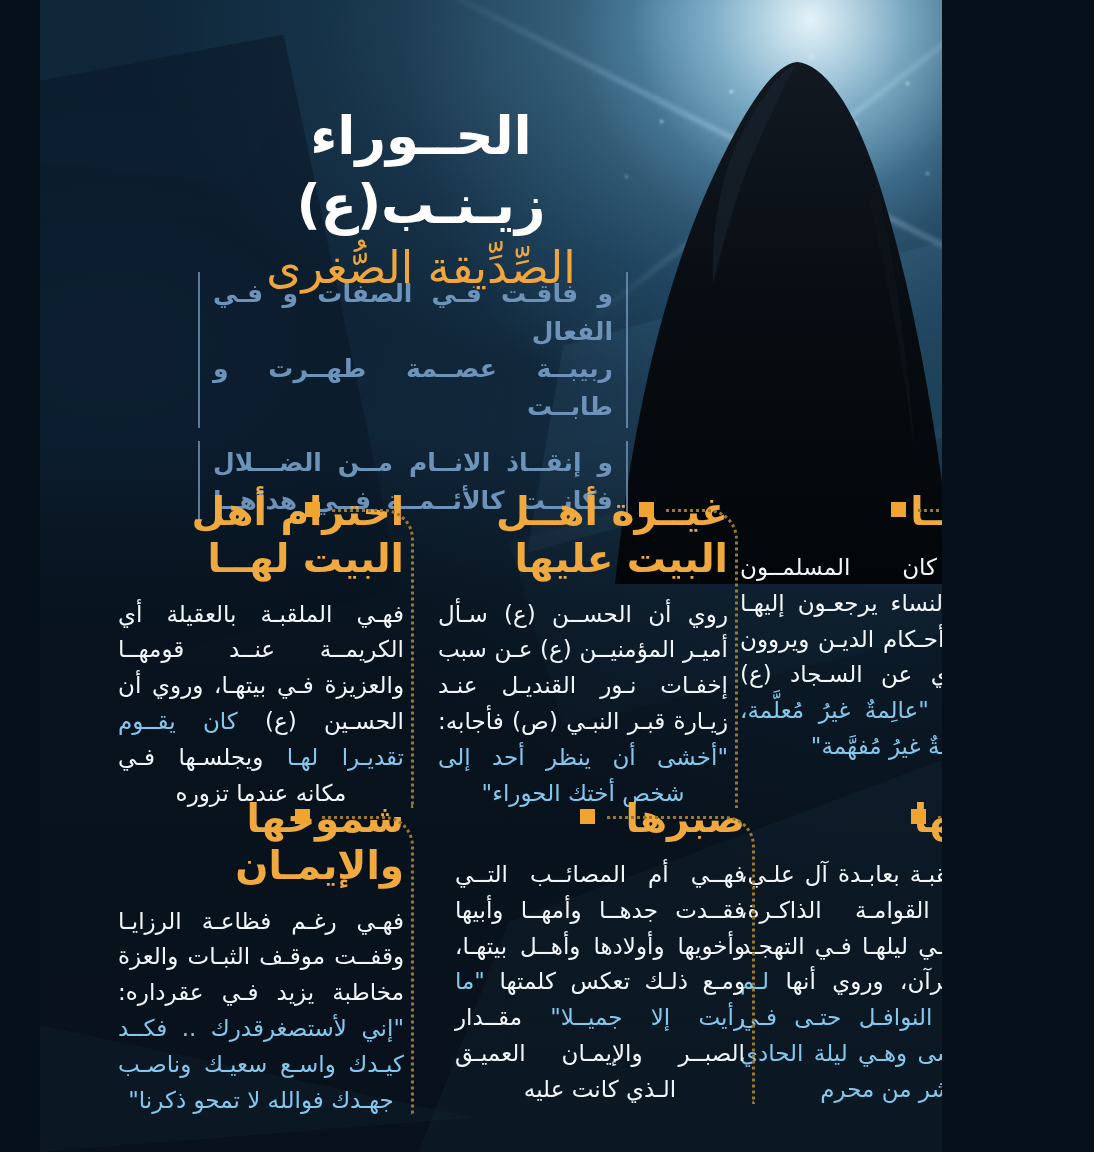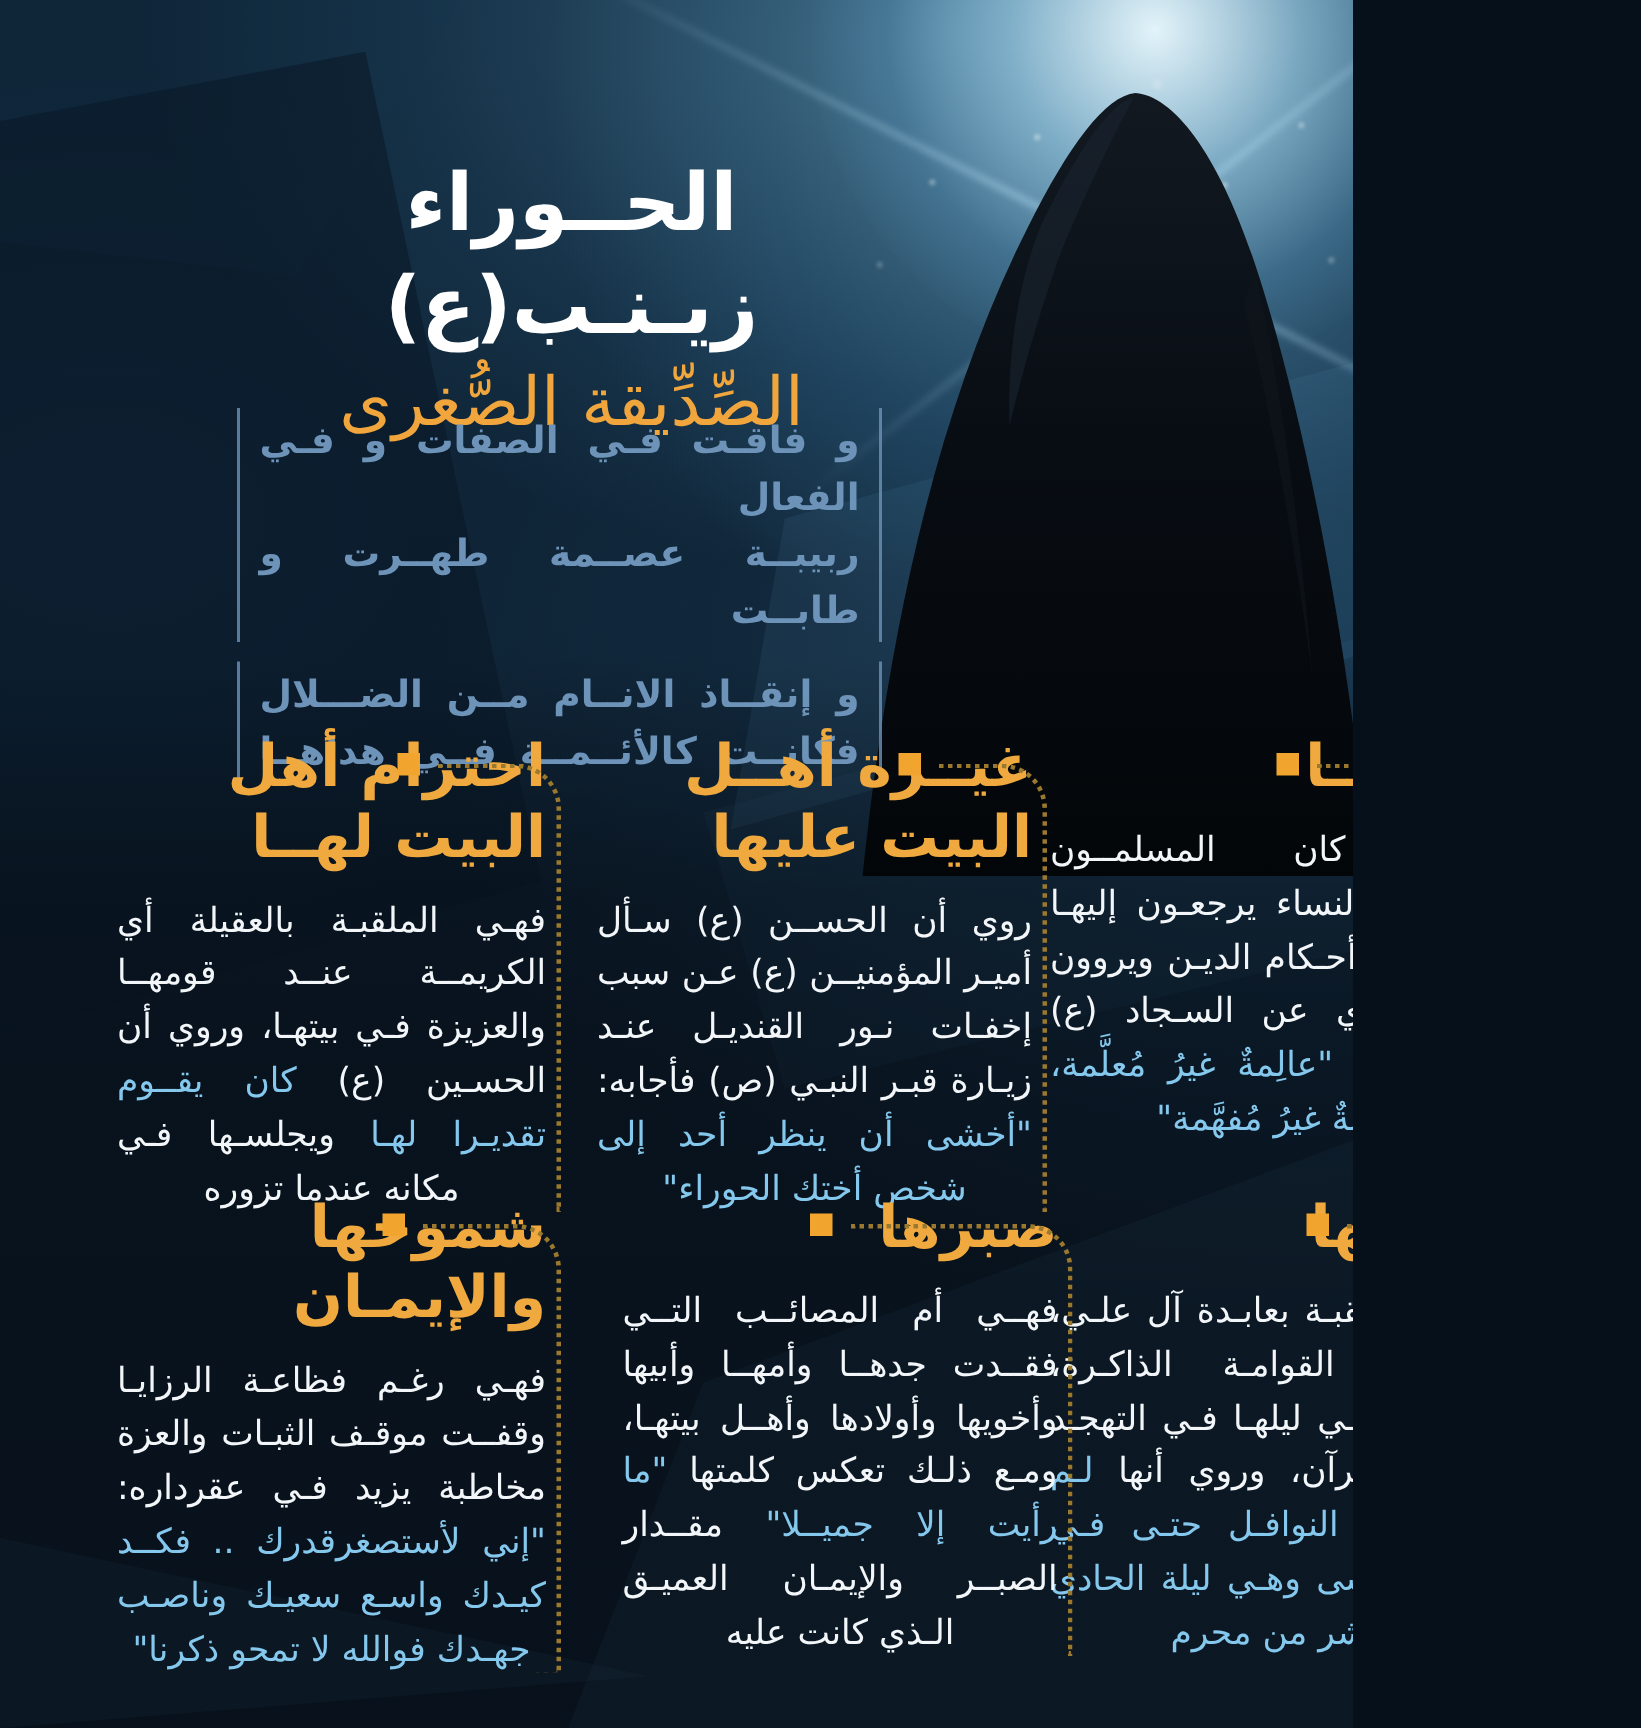--- a/index.html
+++ b/index.html
@@ -5,20 +5,21 @@
   html,body{margin:0;padding:0;background:#06101a;}
   *{box-sizing:border-box;font-family:"DejaVu Sans",sans-serif;}
 
   .stage{
     position:relative;width:902px;height:1152px;overflow:hidden;
     background:
       radial-gradient(760px 520px at 70% 2%, rgba(120,190,225,.40), rgba(60,130,175,.18) 45%, rgba(0,0,0,0) 70%),
       radial-gradient(900px 650px at 96% 40%, rgba(45,110,155,.25), rgba(0,0,0,0) 65%),
       radial-gradient(700px 500px at 8% 30%, rgba(30,80,120,.14), rgba(0,0,0,0) 60%),
       linear-gradient(180deg,#0e2233 0%,#0e2132 38%,#0b1826 62%,#0a1622 100%);
+    margin-left: 40px;
   }
 
   
   .shape{position:absolute;inset:0;pointer-events:none;}
   .tri-a{background:rgba(9,24,38,.55);clip-path:polygon(0 7%,27% 3%,40% 51%,0 60%);}
   .tri-b{background:rgba(20,50,75,.25);clip-path:polygon(0 0,34% 0,22% 16%,0 14%);}
   .band-r1{background:rgba(95,155,200,.10);clip-path:polygon(58% 30%,100% 21%,100% 38%,54% 48%);}
   .band-r2{background:rgba(75,130,170,.08);clip-path:polygon(52% 47%,100% 37%,100% 55%,58% 63%);}
   .band-br{background:rgba(85,145,185,.10);clip-path:polygon(52% 80%,100% 66%,100% 100%,42% 100%);}
   .band-bl{background:rgba(80,140,180,.10);clip-path:polygon(0 89%,48% 97%,0 100%);}

